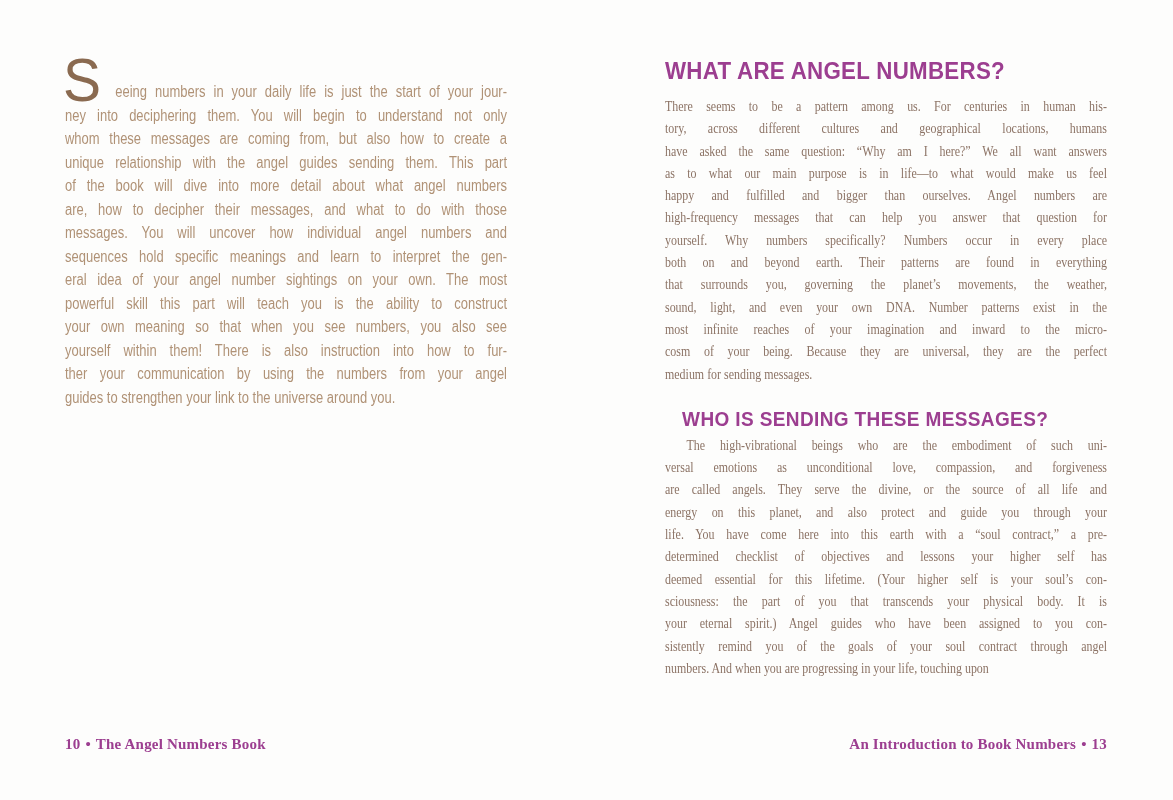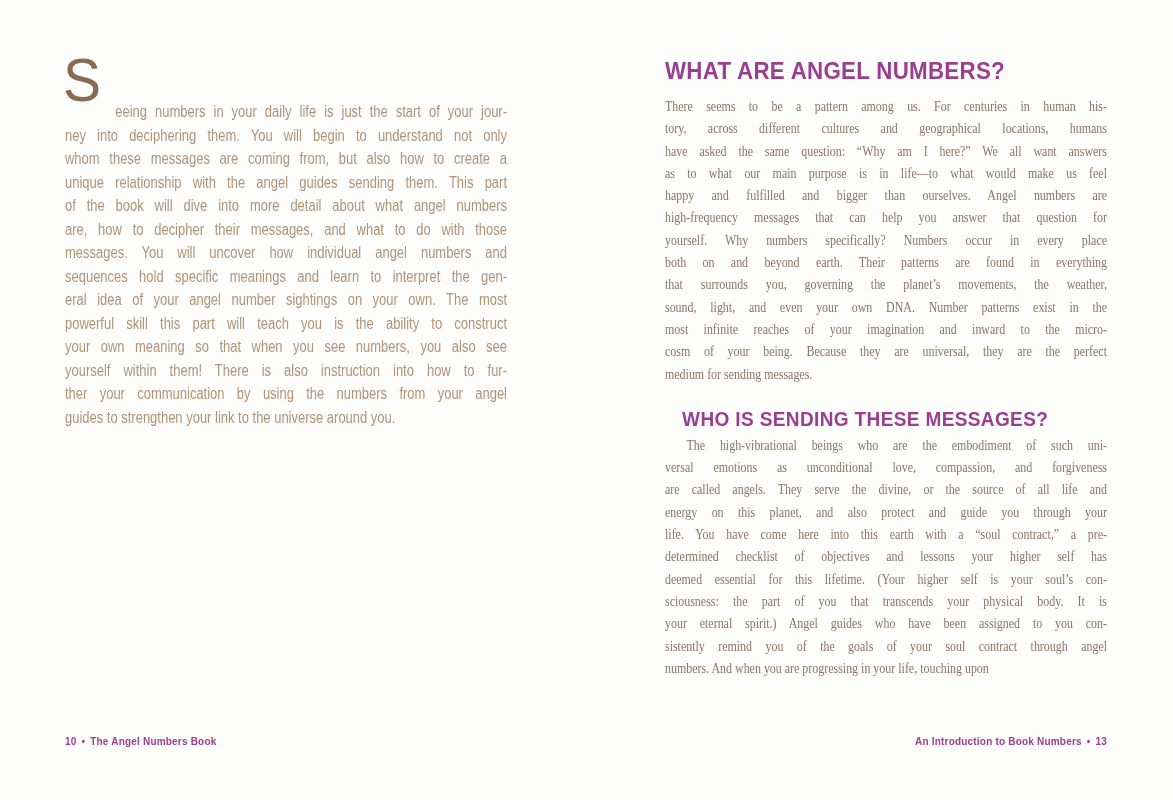--- a/index.html
+++ b/index.html
@@ -23,21 +23,21 @@
     transform-origin: 0 0;
   }
   .lines .line.last {
     text-align-last: left;
   }
 
   
   #left-body {
     position: absolute;
     left: 65px;
-    top: 100px;
+    top: 80px;
     width: 442px;
     font-family: "Liberation Sans", sans-serif;
     font-size: 16px;
     font-weight: 400;
     color: #b09276;
     line-height: 23.5px;
   }
   #left-body .line {
     width: 545px;
     transform: scaleX(0.811);
@@ -109,22 +109,22 @@
   }
   #right-para2 .line.first {
     text-indent: 27px;
   }
 
   
   .footer {
     position: absolute;
     top: 736px;
     width: 442px;
-    font-family: Liberation Sans, sans-serif;
-    font-size: 10px;
+    font-family: Liberation Serif, serif;
+    font-size: 15px;
     font-weight: 700;
     letter-spacing: 0.2px;
     color: #9c3e90;
     white-space: nowrap;
   }
   #footer-left {
     left: 65px;
     text-align: left;
   }
   #footer-right {

